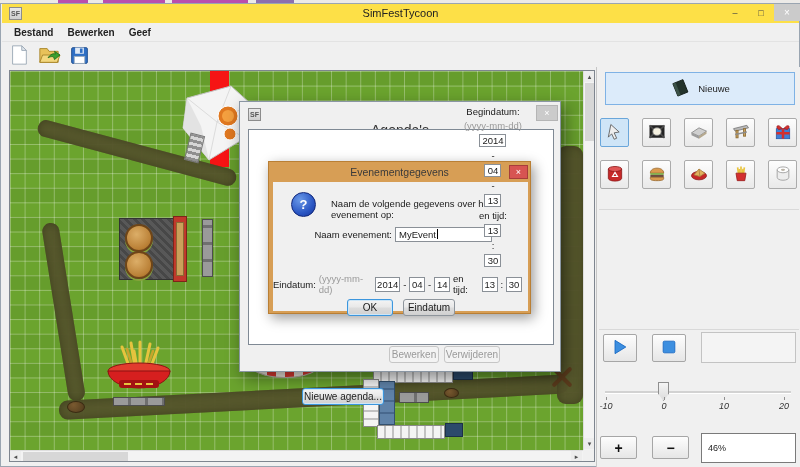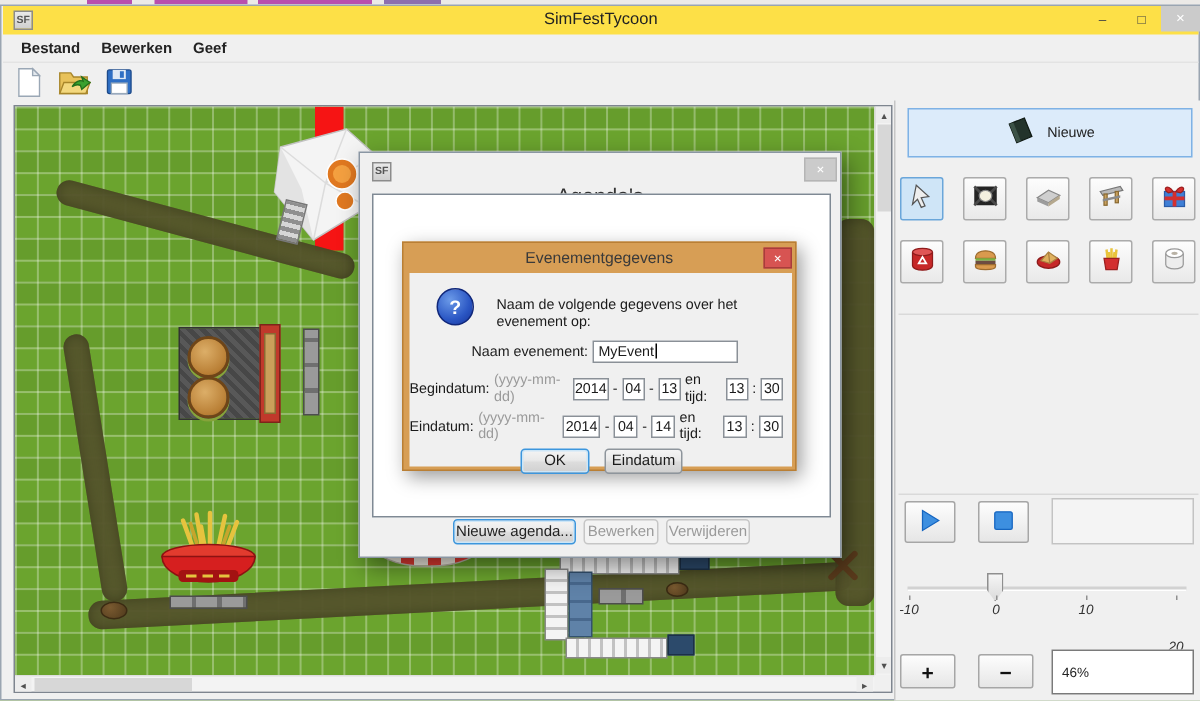--- a/index.html
+++ b/index.html
@@ -122,21 +122,21 @@
   
   .dlg-agendas { left:238px; top:97px; width:322px; height:271px; background:#f0f0f0; border:1px solid #8a96a3;
                  box-shadow:4px 6px 16px rgba(0,0,0,.45); z-index:20; }
   .dlg-agendas .sf-icon { position:absolute; left:8px; top:6px; }
   .dlg-title { position:absolute; left:0; right:0; top:20px; text-align:center; font-size:14px; color:#333; }
   .dlg-close-gray { position:absolute; left:296px; top:3px; width:22px; height:16px; background:#cbcbcb; border:1px solid #b5b5b5;
                     color:#fff; font-size:9px; display:flex; align-items:center; justify-content:center; }
   .agenda-list { position:absolute; left:8px; top:27px; width:306px; height:216px; background:#fff; border:1px solid #7f8994; }
   .win-btn { position:absolute; height:17px; font-size:10px; color:#222; display:flex; align-items:center; justify-content:center;
              background:linear-gradient(#f4f4f4,#e9e9e9 45%,#dcdcdc 55%,#d0d0d0); border:1px solid #8e959c; border-radius:3px; }
-  .win-btn.focused { border-color:#3c96dd; box-shadow:inset 0 0 0 1px #cde6f7; }
+  .win-btn.focused { border-color:#3c96dd; box-shadow:inset 0 0 0 1px #cde6f7;margin-top:42px; }
   .win-btn.disabled { background:#f3f3f3; border-color:#c6c6c6; color:#9a9a9a; }
 
   .dlg-event { left:267px; top:157px; width:263px; height:153px; background:#d79e55; border:1px solid #b97f35;
                box-shadow:3px 4px 12px rgba(0,0,0,.4); z-index:30; }
   .evt-title { position:absolute; left:0; right:0; top:4px; text-align:center; font-size:10.5px; color:#3a3a3a; }
   .evt-close { position:absolute; left:240px; top:3px; width:19px; height:14px; background:#d75452; border:1px solid #a83d3b;
                color:#fff; font-size:9px; display:flex; align-items:center; justify-content:center; }
   .evt-body { position:absolute; left:4px; top:20px; width:255px; height:129px; background:#f0f0f0; }
   .q-icon { position:absolute; left:18px; top:10px; width:25px; height:25px; border-radius:50%;
             background:radial-gradient(circle at 35% 30%, #6b9ae8, #2b57c4 60%, #15339a); border:1px solid #10277a;
@@ -406,21 +406,21 @@
 
     <div class="slider-track"></div>
     <div class="slider-thumb" style="left:61px;top:315px;"></div>
     <div class="tick-mark" style="left:9px;top:330px;"></div>
     <div class="tick-mark" style="left:67px;top:330px;"></div>
     <div class="tick-mark" style="left:127px;top:330px;"></div>
     <div class="tick-mark" style="left:187px;top:330px;"></div>
     <div class="tick-label" style="left:9px;top:334px;">-10</div>
     <div class="tick-label" style="left:67px;top:334px;">0</div>
     <div class="tick-label" style="left:127px;top:334px;">10</div>
-    <div class="tick-label" style="left:187px;top:334px;margin-top:25px;">20</div>
+    <div class="tick-label" style="left:187px;top:334px;">20</div>
 
     <div class="zoom-btn" style="left:3px;top:369px;">+</div>
     <div class="zoom-btn" style="left:55px;top:369px;">−</div>
     <div class="zoom-box">46%</div>
   </div>
 
   <div class="abs dlg-agendas">
     <div class="sf-icon">SF</div>
     <div class="dlg-title">Agenda's</div>
     <div class="dlg-close-gray">×</div>
@@ -438,21 +438,21 @@
       <div class="evt-prompt">Naam de volgende gegevens over het evenement op:</div>
 
       <div class="evt-row" style="top:44px;right:36px;">
         <span>Naam evenement:</span>
         <div class="box name-input">
           <span>MyEvent</span>
             <i class="caret"></i>
         </div>
       </div>
 
-      <div class="evt-row" style="top:69px;">
+      <div class="evt-row" style="top:69px;flex-direction:column;">
         <span>Begindatum:</span>
         <span class="hint">(yyyy-mm-dd)</span>
         <div class="box w-year">2014</div>
         <span>-</span>
         <div class="box w-2">04</div>
         <span>-</span>
         <div class="box w-2">13</div>
         <span>en tijd:</span>
         <div class="box w-2">13</div>
         <span>:</span>

